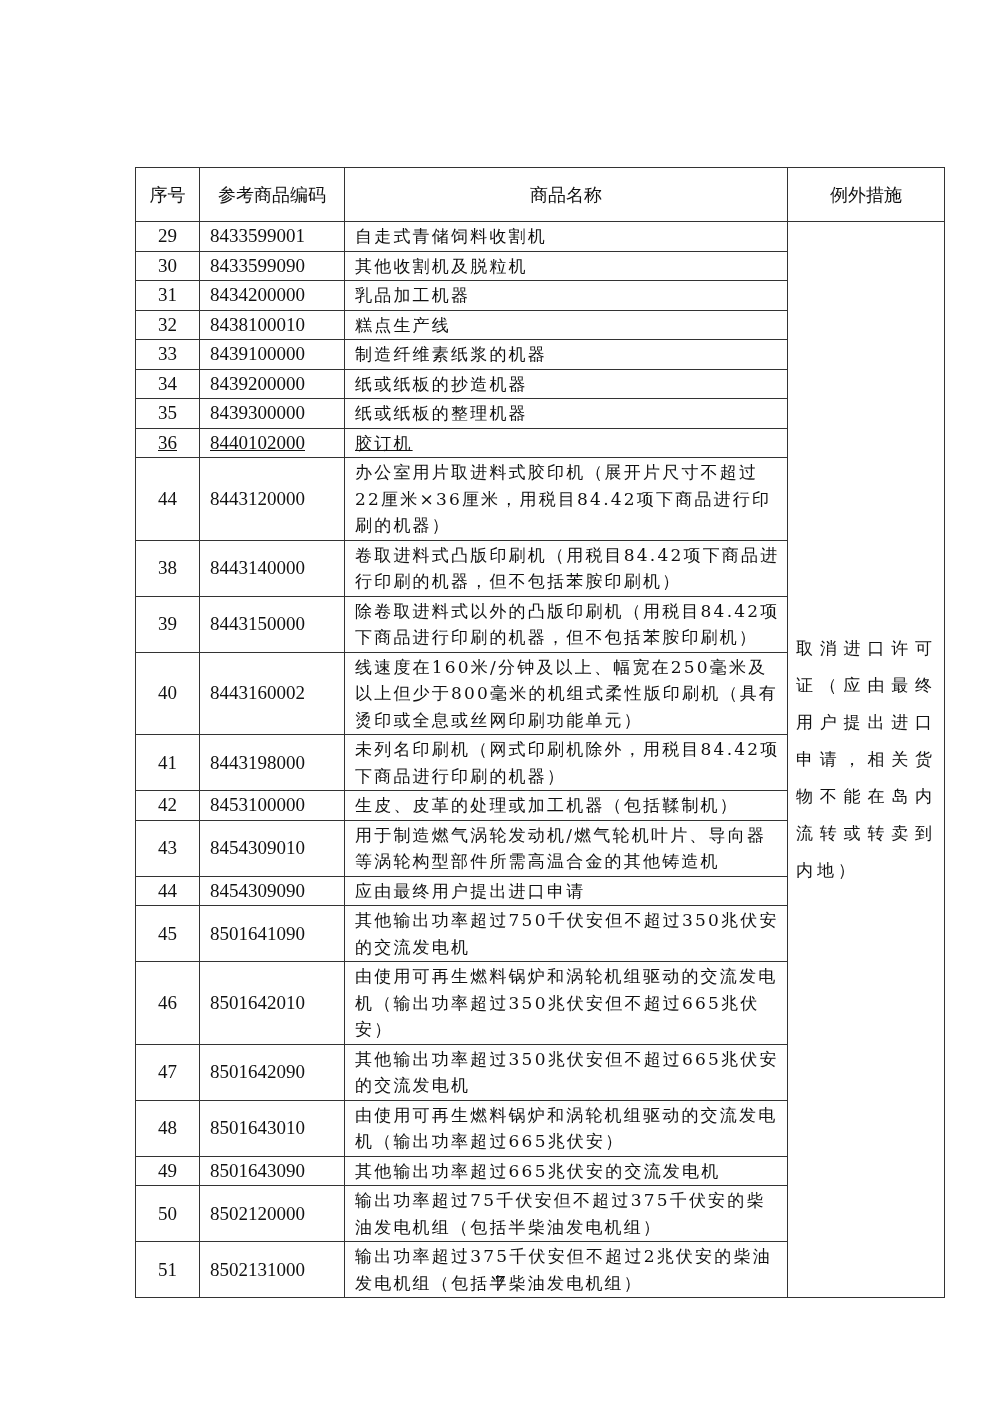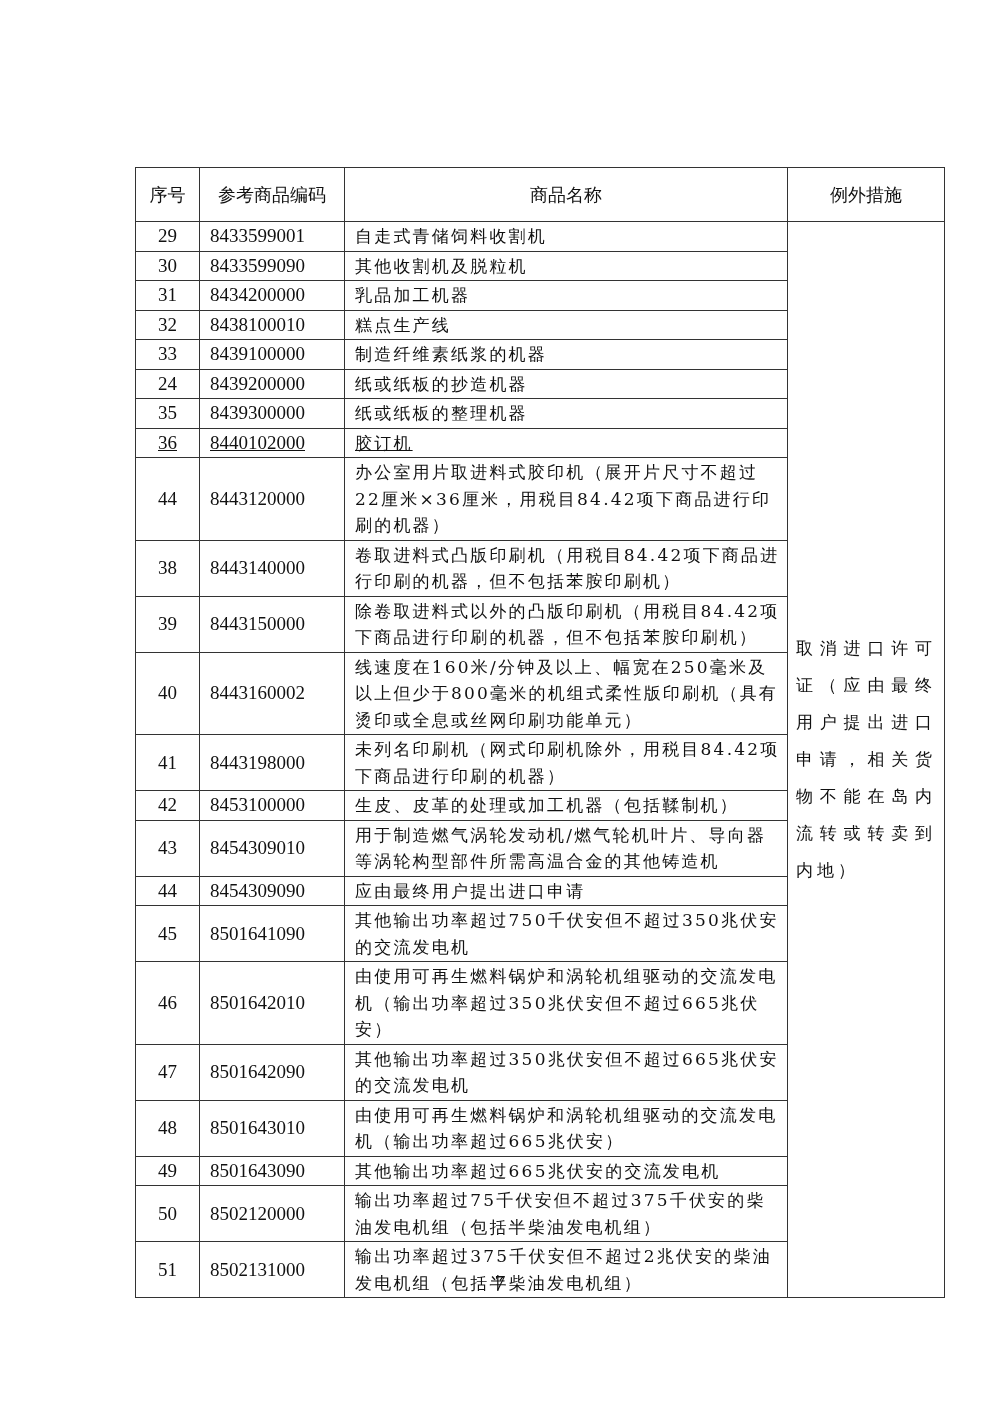--- a/index.html
+++ b/index.html
@@ -71,21 +71,21 @@
         <td class="no">32</td>
         <td class="code">8438100010</td>
         <td class="name">糕点生产线</td>
       </tr>
       <tr style="height: 27px;">
         <td class="no">33</td>
         <td class="code">8439100000</td>
         <td class="name">制造纤维素纸浆的机器</td>
       </tr>
       <tr style="height: 27px;">
-        <td class="no">24</td>
+        <td class="no">34</td>
         <td class="code">8439200000</td>
         <td class="name">纸或纸板的抄造机器</td>
       </tr>
       <tr style="height: 27px;">
         <td class="no">35</td>
         <td class="code">8439300000</td>
         <td class="name">纸或纸板的整理机器</td>
       </tr>
       <tr style="height: 27px; text-decoration: underline;">
         <td class="no">36</td>

